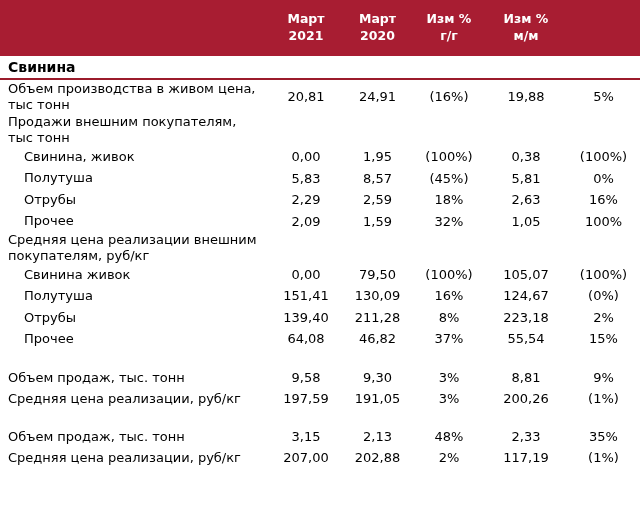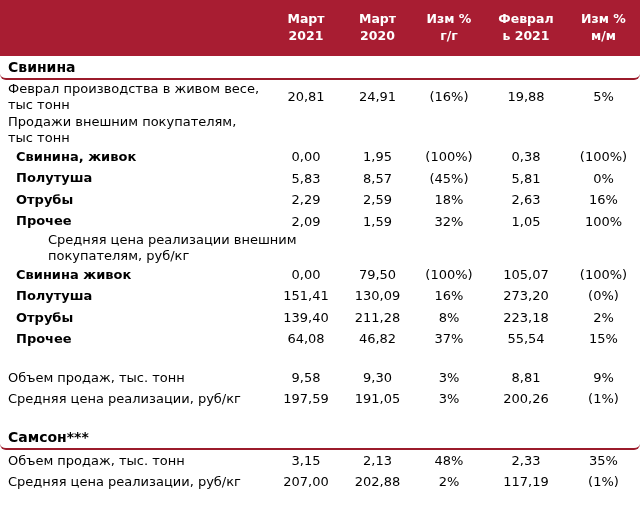--- a/index.html
+++ b/index.html
@@ -33,62 +33,59 @@
     white-space: pre-line;
     line-height: 1.35;
   }
 
   .section-title {
     font-weight: bold;
     font-size: 14px;
     padding: 3px 0 3px 8px;
     border-bottom: 2px solid #9B1B2B;
     box-sizing: border-box;
-    border-radius: 6px;
   }
 
   .row { font-size: 13px; }
   .row .lbl {
     padding-left: 8px;
     white-space: pre-line;
     line-height: 1.22;
   }
-  .row .lbl.sub { padding-left: 16px; font-weight: bold; }
+  .row .lbl.sub { padding-left: 24px; }
   .row .cell { text-align: center; }
 
   .h1 { min-height: 21.5px; }
   .h2 { min-height: 33px; }
-  .h2b { min-height: 30px; padding-left: 40px; }
+  .h2b { min-height: 30px; }
 
   .gap1 { height: 17px; }
   .gap2 { height: 16px; }
 </style>
 </head>
 <body>
 
 <div class="page">
 
   <div class="head cols">
     <div class="cell"></div>
     <div class="cell">Март
 2021</div>
     <div class="cell">Март
 2020</div>
     <div class="cell">Изм %
 г/г</div>
-    <div class="cell">Феврал
-ь 2021</div>
     <div class="cell">Изм %
 м/м</div>
   </div>
 
   <div class="section-title">Свинина</div>
 
   <div class="row cols h2">
-    <div class="lbl">Феврал производства в живом весе,
+    <div class="lbl">Объем производства в живом цена,
 тыс тонн</div>
     <div class="cell">20,81</div>
     <div class="cell">24,91</div>
     <div class="cell">(16%)</div>
     <div class="cell">19,88</div>
     <div class="cell">5%</div>
   </div>
 
   <div class="row cols h2">
     <div class="lbl">Продажи внешним покупателям,
@@ -153,21 +150,21 @@
     <div class="cell">(100%)</div>
     <div class="cell">105,07</div>
     <div class="cell">(100%)</div>
   </div>
 
   <div class="row cols h1">
     <div class="lbl sub">Полутуша</div>
     <div class="cell">151,41</div>
     <div class="cell">130,09</div>
     <div class="cell">16%</div>
-    <div class="cell">273,20</div>
+    <div class="cell">124,67</div>
     <div class="cell">(0%)</div>
   </div>
 
   <div class="row cols h1">
     <div class="lbl sub">Отрубы</div>
     <div class="cell">139,40</div>
     <div class="cell">211,28</div>
     <div class="cell">8%</div>
     <div class="cell">223,18</div>
     <div class="cell">2%</div>
@@ -198,21 +195,20 @@
     <div class="lbl">Средняя цена реализации, руб/кг</div>
     <div class="cell">197,59</div>
     <div class="cell">191,05</div>
     <div class="cell">3%</div>
     <div class="cell">200,26</div>
     <div class="cell">(1%)</div>
   </div>
 
   <div class="gap2"></div>
 
-  <div class="section-title">Самсон***</div>
 
   <div class="row cols h1">
     <div class="lbl">Объем продаж, тыс. тонн</div>
     <div class="cell">3,15</div>
     <div class="cell">2,13</div>
     <div class="cell">48%</div>
     <div class="cell">2,33</div>
     <div class="cell">35%</div>
   </div>
 

